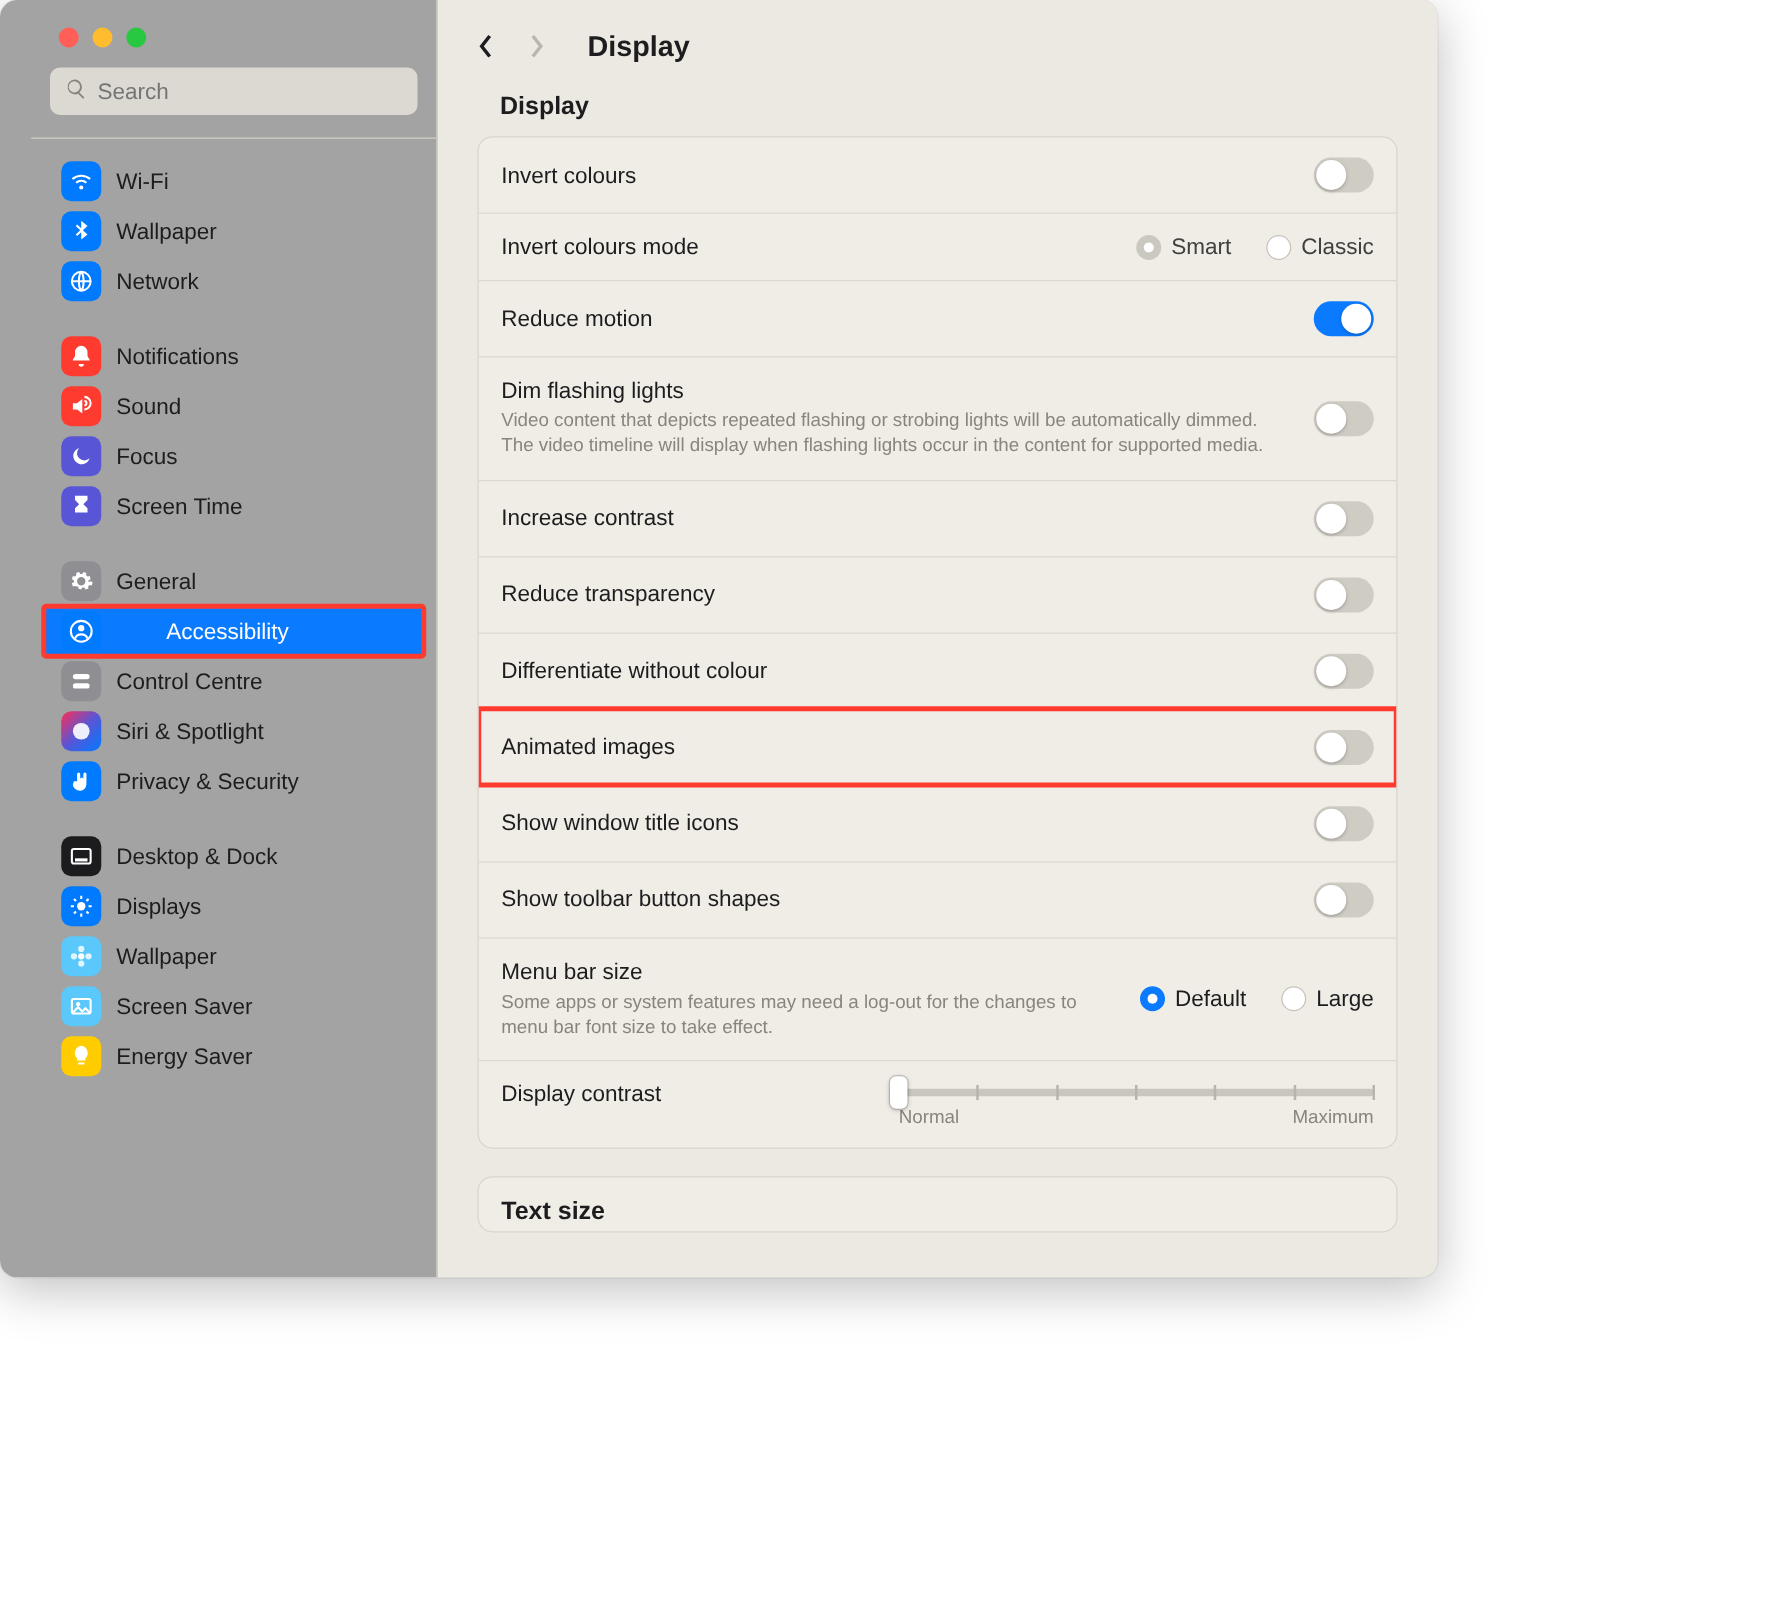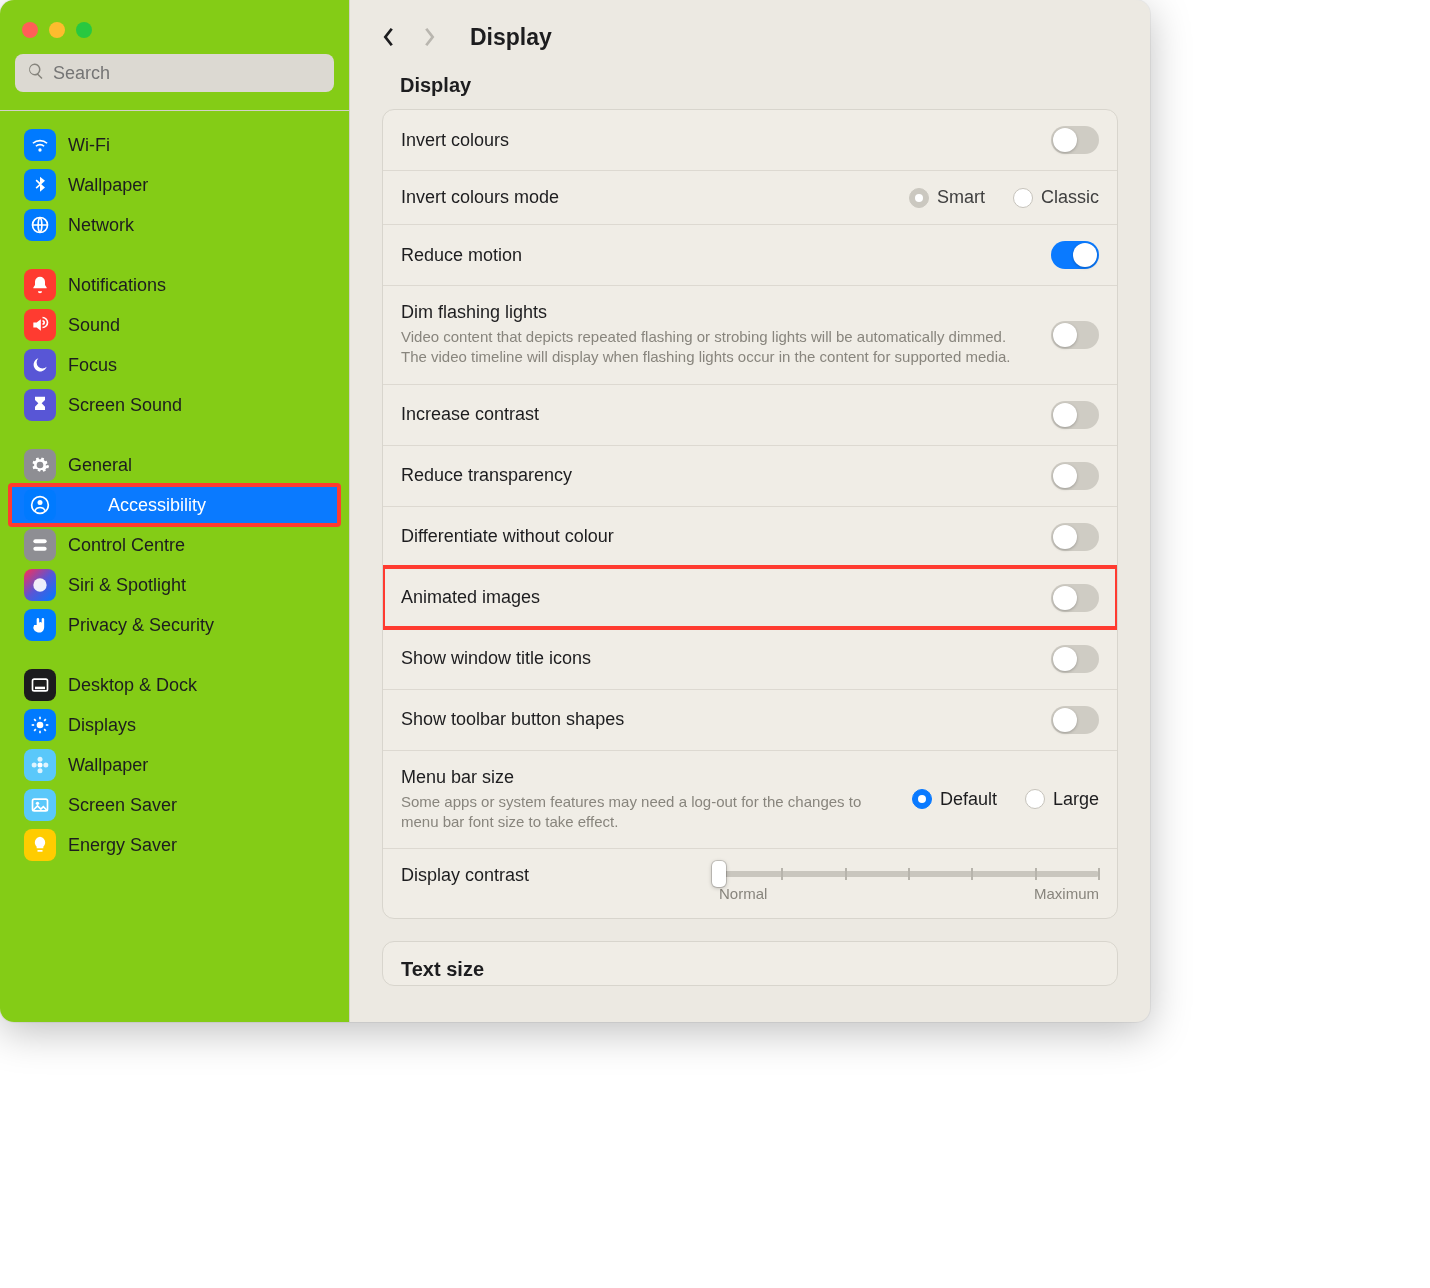--- a/index.html
+++ b/index.html
@@ -11,24 +11,25 @@
   border-radius: 14px;
   box-shadow: 0 10px 40px rgba(0,0,0,0.25), 0 0 0 1px rgba(0,0,0,0.05);
   display: flex;
   overflow: hidden;
   position: relative;
 }
 
 
 .sidebar {
   width: 350px; min-width: 350px;
-  background: #84cc16;
+  background: #a3a3a3;
   border-right: 1px solid #d3d0c9;
   display: flex; flex-direction: column;
   overflow-y: auto;
+  padding-left: 25px;
 }
 .traffic { display: flex; gap: 11px; padding: 22px 0 14px 22px; }
 .traffic .dot { width: 16px; height: 16px; border-radius: 50%; }
 .dot.red { background: #ff5f57; }
 .dot.yellow { background: #febc2e; }
 .dot.green { background: #28c840; }
 
 .search-wrap { padding: 2px 15px 12px 15px; }
 .search {
   display: flex; align-items: center;
@@ -247,21 +248,21 @@
               </svg>
             </span>
             <span>Focus</span>
           </div>
           <div class="nav-item">
             <span class="nav-icon ic-screentime">
               <svg viewBox="0 0 24 24">
                 <path d="M6 2h12v4l-4 4 4 4v4H6v-4l4-4-4-4V2z"></path>
               </svg>
             </span>
-            <span>Screen Sound</span>
+            <span>Screen Time</span>
           </div>
         </div>
         <div class="nav-group" style="margin-top: 6px;">
           <div class="nav-item">
             <span class="nav-icon ic-general">
               <svg viewBox="0 0 24 24">
                 <path d="M12 8a4 4 0 100 8 4 4 0 000-8zm9 4l2 1-1 3-2-.5a8 8 0 01-1.5 1.5l.5 2-3 1-1-2h-2l-1 2-3-1 .5-2A8 8 0 016 16.5L4 17l-1-3 2-1v-2l-2-1 1-3 2 .5A8 8 0 017.5 6L7 4l3-1 1 2h2l1-2 3 1-.5 2A8 8 0 0118 7.5l2-.5 1 3-2 1v2z"></path>
               </svg>
             </span>
             <span>General</span>

